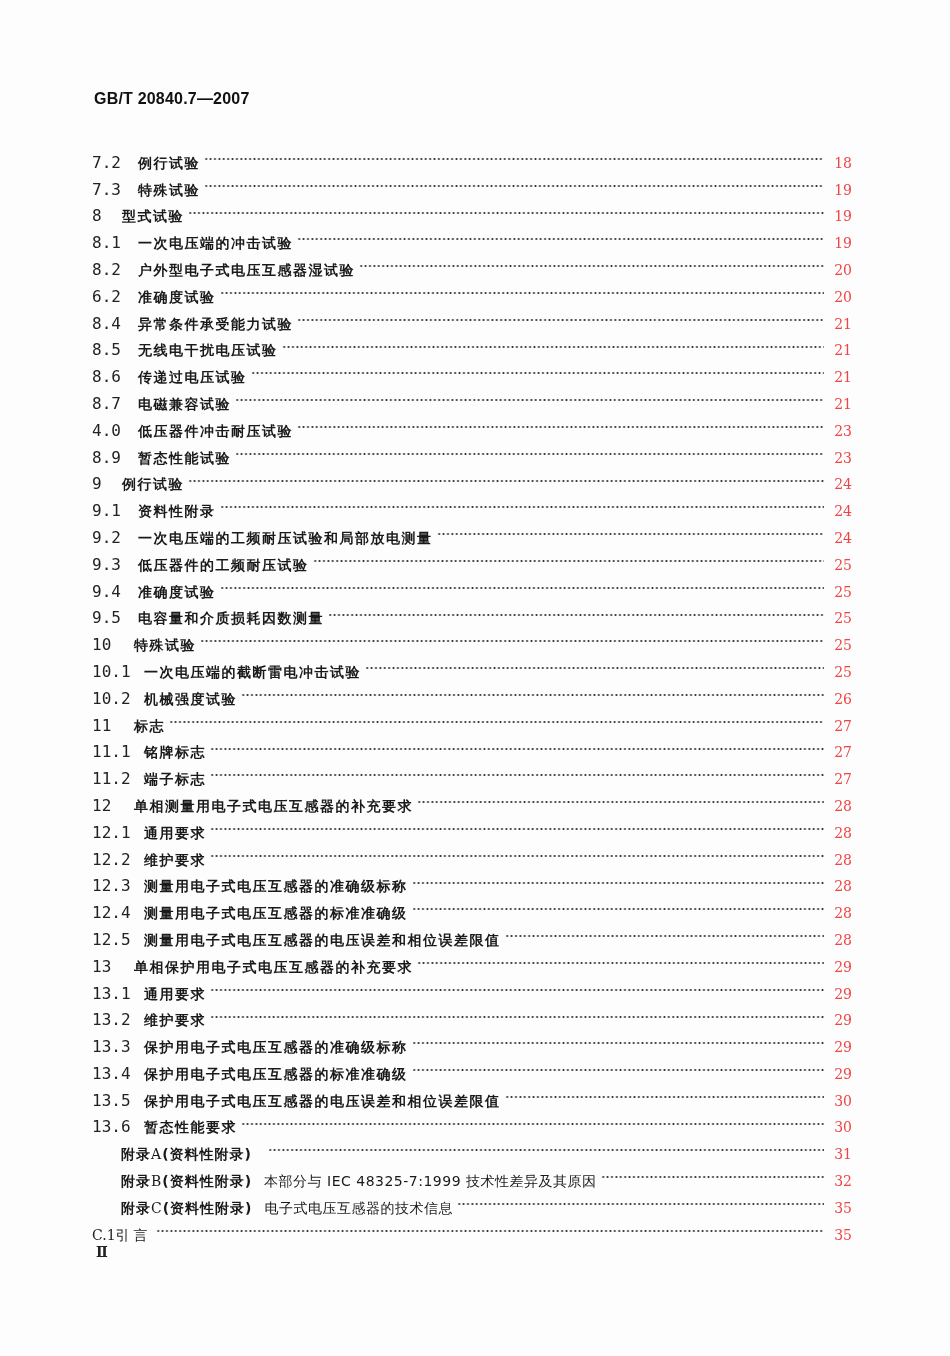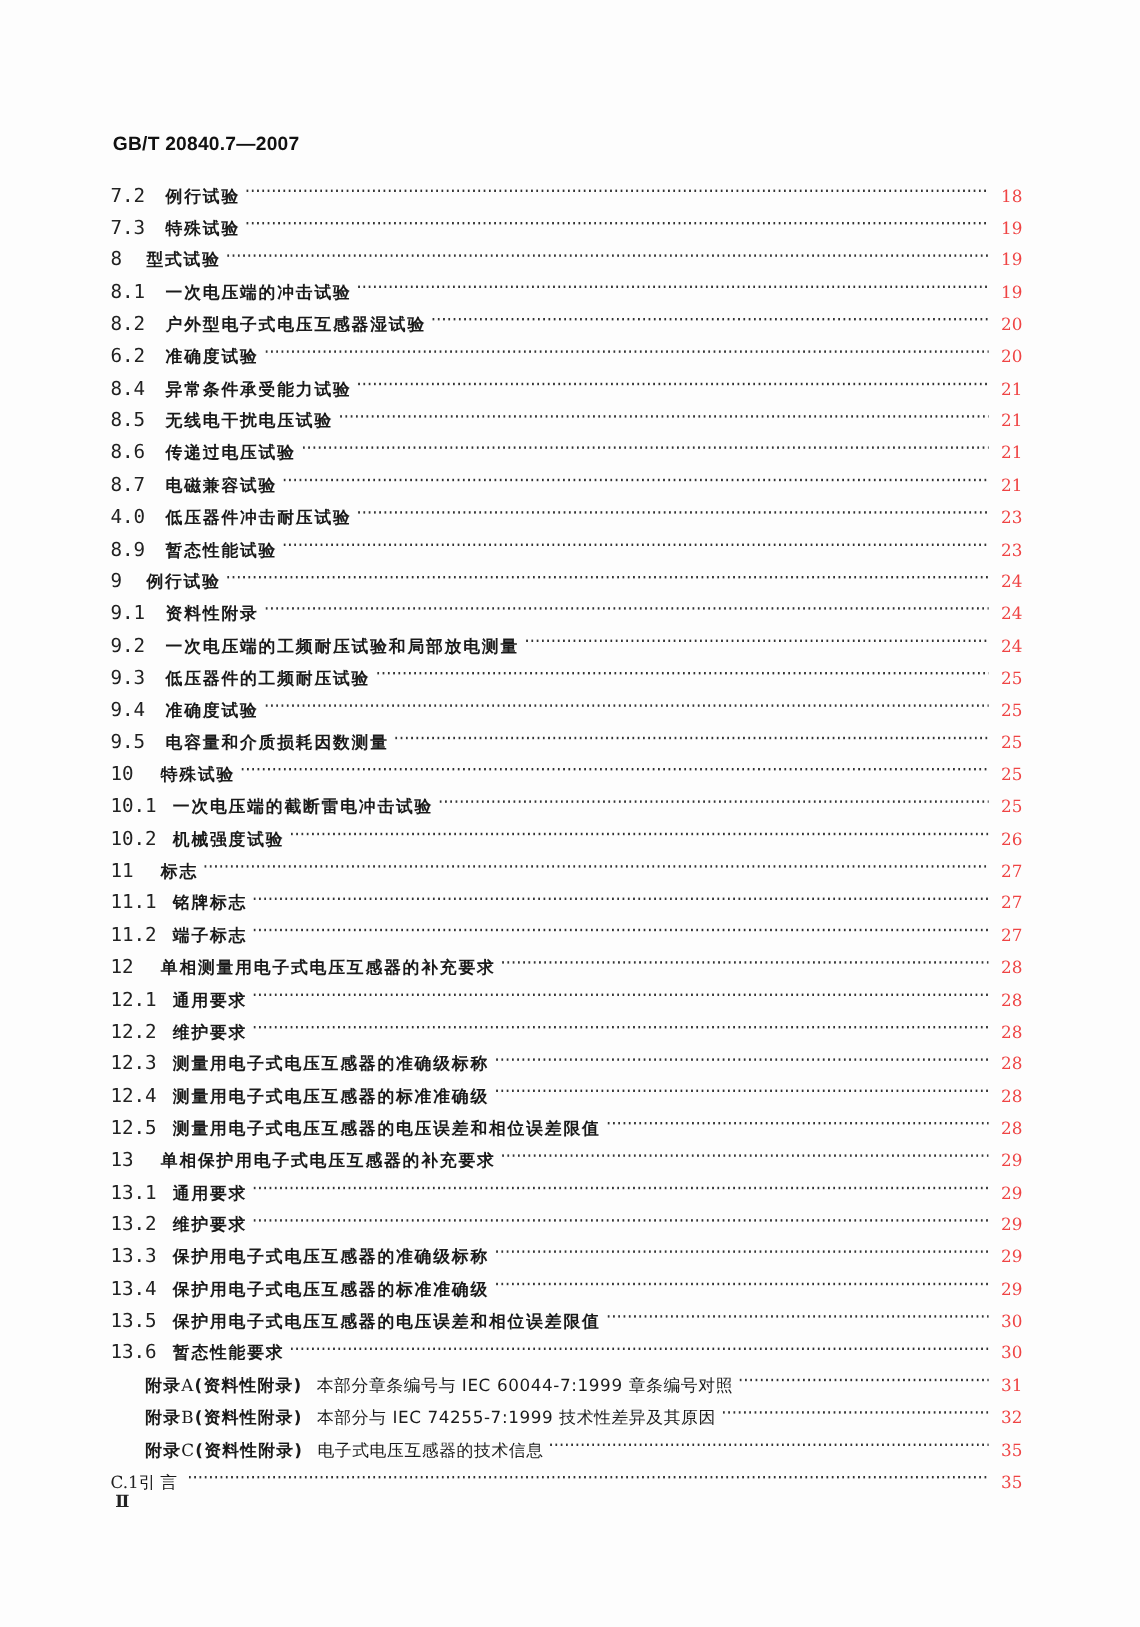--- a/index.html
+++ b/index.html
@@ -17,21 +17,21 @@
     }
     .page {
       position: absolute;
       left: 0; top: 0;
       width: 950px; height: 1356px;
       background: #fdfdfd;
     }
     .doc-header {
       position: absolute;
       left: 94px;
-      top: 112px;
+      top: 90px;
       font-family: "Liberation Sans", "DejaVu Sans", sans-serif;
       font-weight: bold;
       font-size: 16px;
       letter-spacing: 0.2px;
       color: #111;
     }
     .toc {
       position: absolute;
       left: 92px;
       top: 141px;
@@ -336,27 +336,26 @@
         <span class="toc-page">30</span>
       </div>
       <div class="toc-row">
         <span class="toc-num toc-num-lvl2w">13.6</span>
         <span class="toc-title">暂态性能要求</span>
         <span class="leader"></span>
         <span class="toc-page">30</span>
       </div>
       <div class="toc-row">
         <span class="annex-label"><span>附录</span><span class="letter">A</span><span>(资料性附录)</span></span>
-        <span class="toc-title plain">本部分章条编号与 IEC 60044-7:1999 章条编号对照</span>
         <span class="leader"></span>
         <span class="toc-page">31</span>
       </div>
       <div class="toc-row">
         <span class="annex-label"><span>附录</span><span class="letter">B</span><span>(资料性附录)</span></span>
-        <span class="toc-title plain">本部分与 IEC 74255-7:1999 技术性差异及其原因</span>
+        <span class="toc-title plain">本部分与 IEC 48325-7:1999 技术性差异及其原因</span>
         <span class="leader"></span>
         <span class="toc-page">32</span>
       </div>
       <div class="toc-row">
         <span class="annex-label"><span>附录</span><span class="letter">C</span><span>(资料性附录)</span></span>
         <span class="toc-title plain">电子式电压互感器的技术信息</span>
         <span class="leader"></span>
         <span class="toc-page">35</span>
       </div>
       <div class="toc-row">

